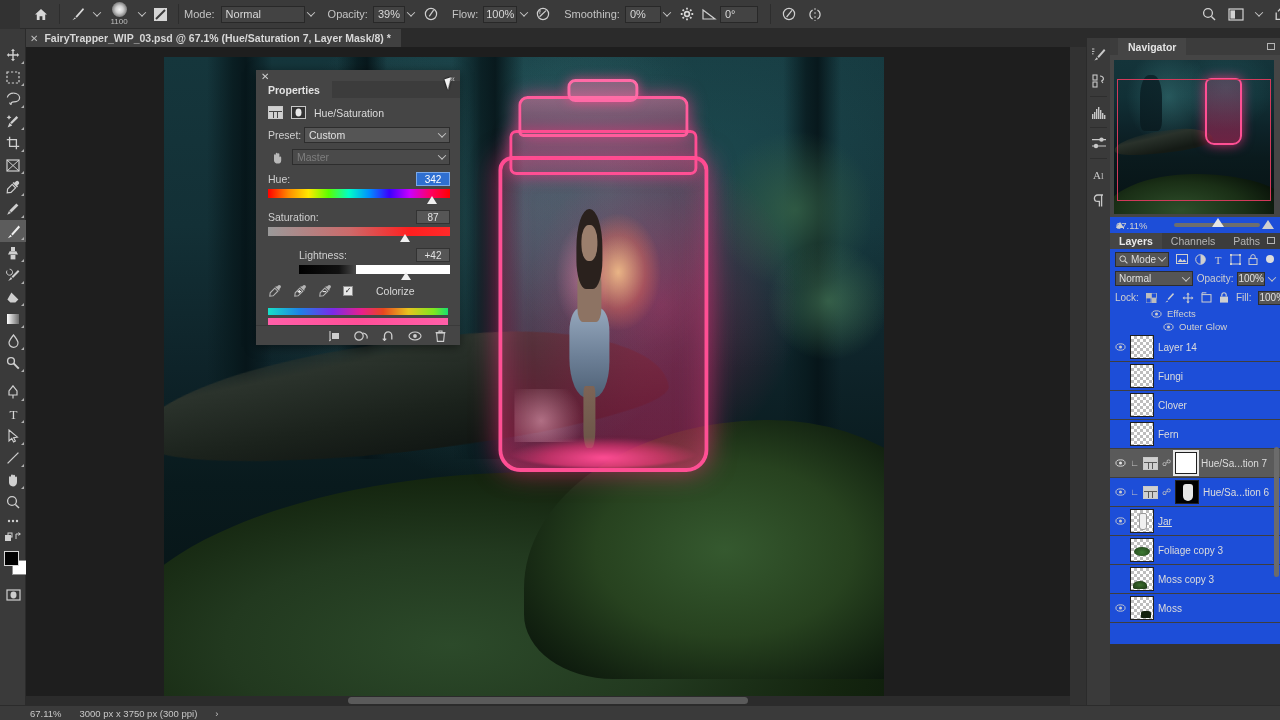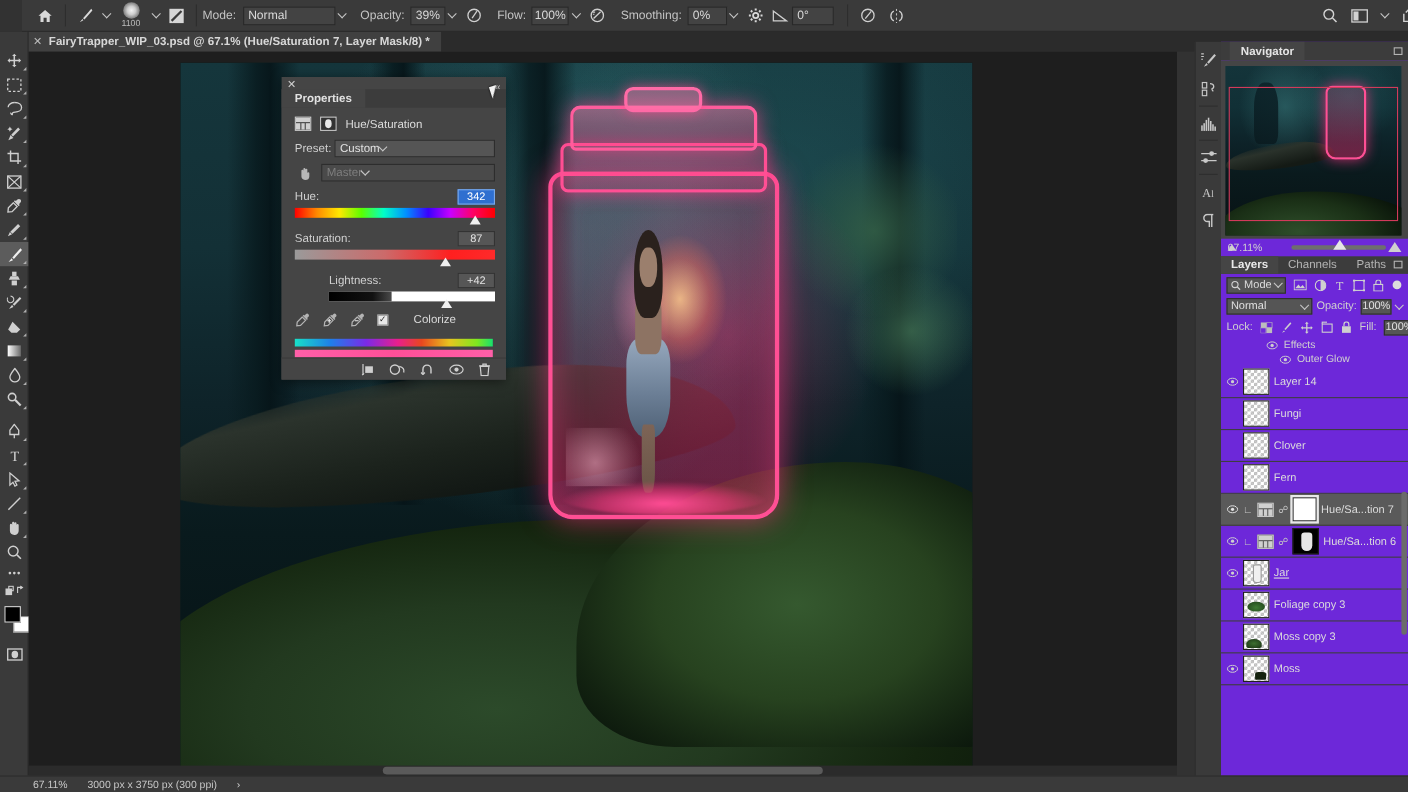--- a/index.html
+++ b/index.html
@@ -138,21 +138,21 @@
   .props-tab{ position:absolute; left:0; top:0; height:17px; padding:0 12px; background:#454545;
               display:flex; align-items:center; font-size:10.5px; font-weight:bold; color:#e2e2e2;}
   .props-body{ position:absolute; left:0; top:28px; width:204px; height:247px; background:#454545;}
   .prow{ display:flex; align-items:center; }
   .adjhdr{ display:flex; align-items:center; gap:8px; padding:8px 10px 6px 12px; }
   .adjhdr .name{ font-size:10.5px; color:#dcdcdc; }
   .icobox{ width:15px; height:13px; border:1px solid #c9c9c9; display:flex; align-items:center; justify-content:center;}
   .sec{ padding:0 10px 0 12px; }
   .lblw{ width:36px; font-size:10.5px; color:#cfcfcf; }
   .sel-fld{ flex:1; height:16px; background:#555; border:1px solid #2d2d2d; display:flex;
-            align-items:center; padding:0 4px; font-size:10.5px; color:#e0e0e0;}
+            align-items:center; justify-content:space-between; padding:0 4px; font-size:10.5px; color:#e0e0e0;}
   .hand-ic{ width:18px; height:16px; display:flex; align-items:center; justify-content:center; color:#c0c0c0;}
   .disabled{ color:#7e7e7e !important; background:#4a4a4a !important; }
   .slrow{ padding:0 10px 0 12px; margin-top:7px; }
   .slrow .lab{ font-size:10.5px; color:#cfcfcf; }
   .valbox{ min-width:34px; height:14px; background:#565656; border:1px solid #333; font-size:10px;
            color:#e2e2e2; display:flex; align-items:center; justify-content:center; margin-left:auto;}
   .valbox.active{ background:#2f6fd0; border:1px solid #7aa8e8; color:#fff; }
   .track{ position:relative; height:9px; margin-top:3px; }
   .bar-hue{ height:9px; background:linear-gradient(90deg,#ff0000,#ff8a00,#ffe800,#5bff00,#00ffc8,#0090ff,#3a00ff,#c800ff,#ff0066,#ff0000); }
   .bar-sat{ height:9px; background:linear-gradient(90deg,#9a9a9a,#cc6a6a 45%,#ff1f1f 78%,#ff2a2a); }
@@ -174,21 +174,21 @@
                  gap:13px; padding-right:14px; }
   .cursor{ position:absolute; left:446px; top:78px; width:0; height:0;
            border-left:7px solid #f2f2f2; border-bottom:11px solid transparent;
            transform:rotate(-18deg); filter:drop-shadow(0 0 1px #000); }
 
   
   .rail{ position:absolute; right:170px; top:38px; width:24px; height:682px; background:#3a3a3a;
          border-left:1px solid #2b2b2b; padding-top:4px; }
   .rail .ri{ width:24px; height:26px; display:flex; align-items:center; justify-content:center; color:#c6c6c6;}
   .rail .rsep{ height:1px; background:#2e2e2e; margin:2px 3px; }
-  .dock{ position:absolute; right:0; top:38px; width:170px; height:682px; background:#6d28d9; }
+  .dock{ position:absolute; right:0; top:38px; width:170px; height:606px; background:#1d4ed8; }
 
   .nav-hdr{ height:17px; background:#3c3c3c; position:relative; }
   .nav-tab{ position:absolute; left:8px; top:0; height:17px; padding:0 10px; background:#454545;
             display:flex; align-items:center; font-size:10.5px; font-weight:bold; color:#e4e4e4;}
   .nav-menu{ position:absolute; right:5px; top:5px; width:8px; height:7px; border:1px solid #b4b4b4;}
   .nav-thumbwrap{ position:relative; height:162px; background:#454545; padding:5px; }
   .nav-thumb{ position:relative; width:160px; height:154px; margin-left:-1px;
     background:linear-gradient(180deg,#14343a 0%,#113036 24%,#0d2228 46%,#0a1a1d 64%,#071214 100%);
     overflow:hidden;}
   .nav-thumb .nfog{ position:absolute; inset:0;

